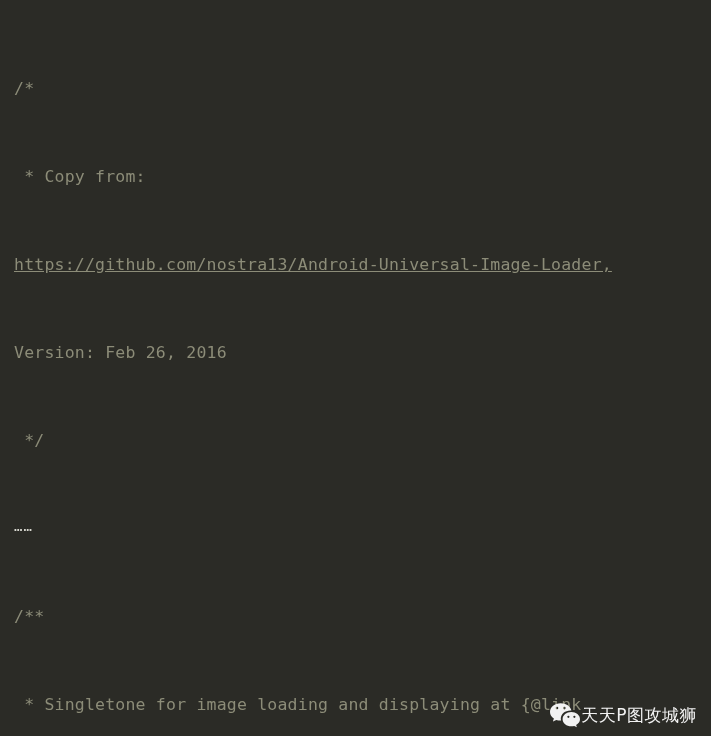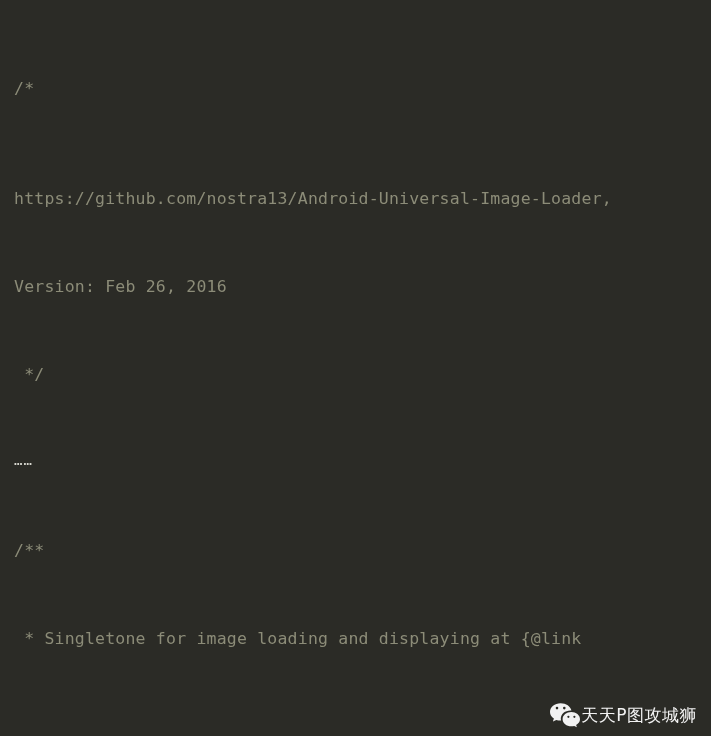--- a/index.html
+++ b/index.html
@@ -33,21 +33,21 @@
     white-space: pre;
   }
   .line {
     height: 22px;
     padding-left: 14px;
     white-space: pre;
     color: #d8d8d0;
   }
   
   .cm   { color: #8c8c78; }            
-  .cm-u { color: #8c8c78; }            
+  .cm-u { color: #8c8c78; text-decoration: underline; }            
   .ell  {
     display: inline-block;
     color: #d8d8d0;
     letter-spacing: 1px;
     font-size: 14px;
     position: relative;
     top: -3px;
   }
 
   
@@ -74,20 +74,21 @@
 </style>
 </head>
 <body>
 
 <div id="screen">
 
   <div id="code">
 
     <div class="line"><span class="cm">/*</span></div>
 
+    <div class="line"><span class="cm"> * Copy from:</span></div>
 
     <div class="line"><span class="cm-u">https://github.com/nostra13/Android-Universal-Image-Loader,</span></div>
 
     <div class="line"><span class="cm">Version: Feb 26, 2016</span></div>
 
     <div class="line"><span class="cm"> */</span></div>
 
     <div class="line"><span class="ell">……</span></div>
 
     <div class="line"><span class="cm">/**</span></div>

